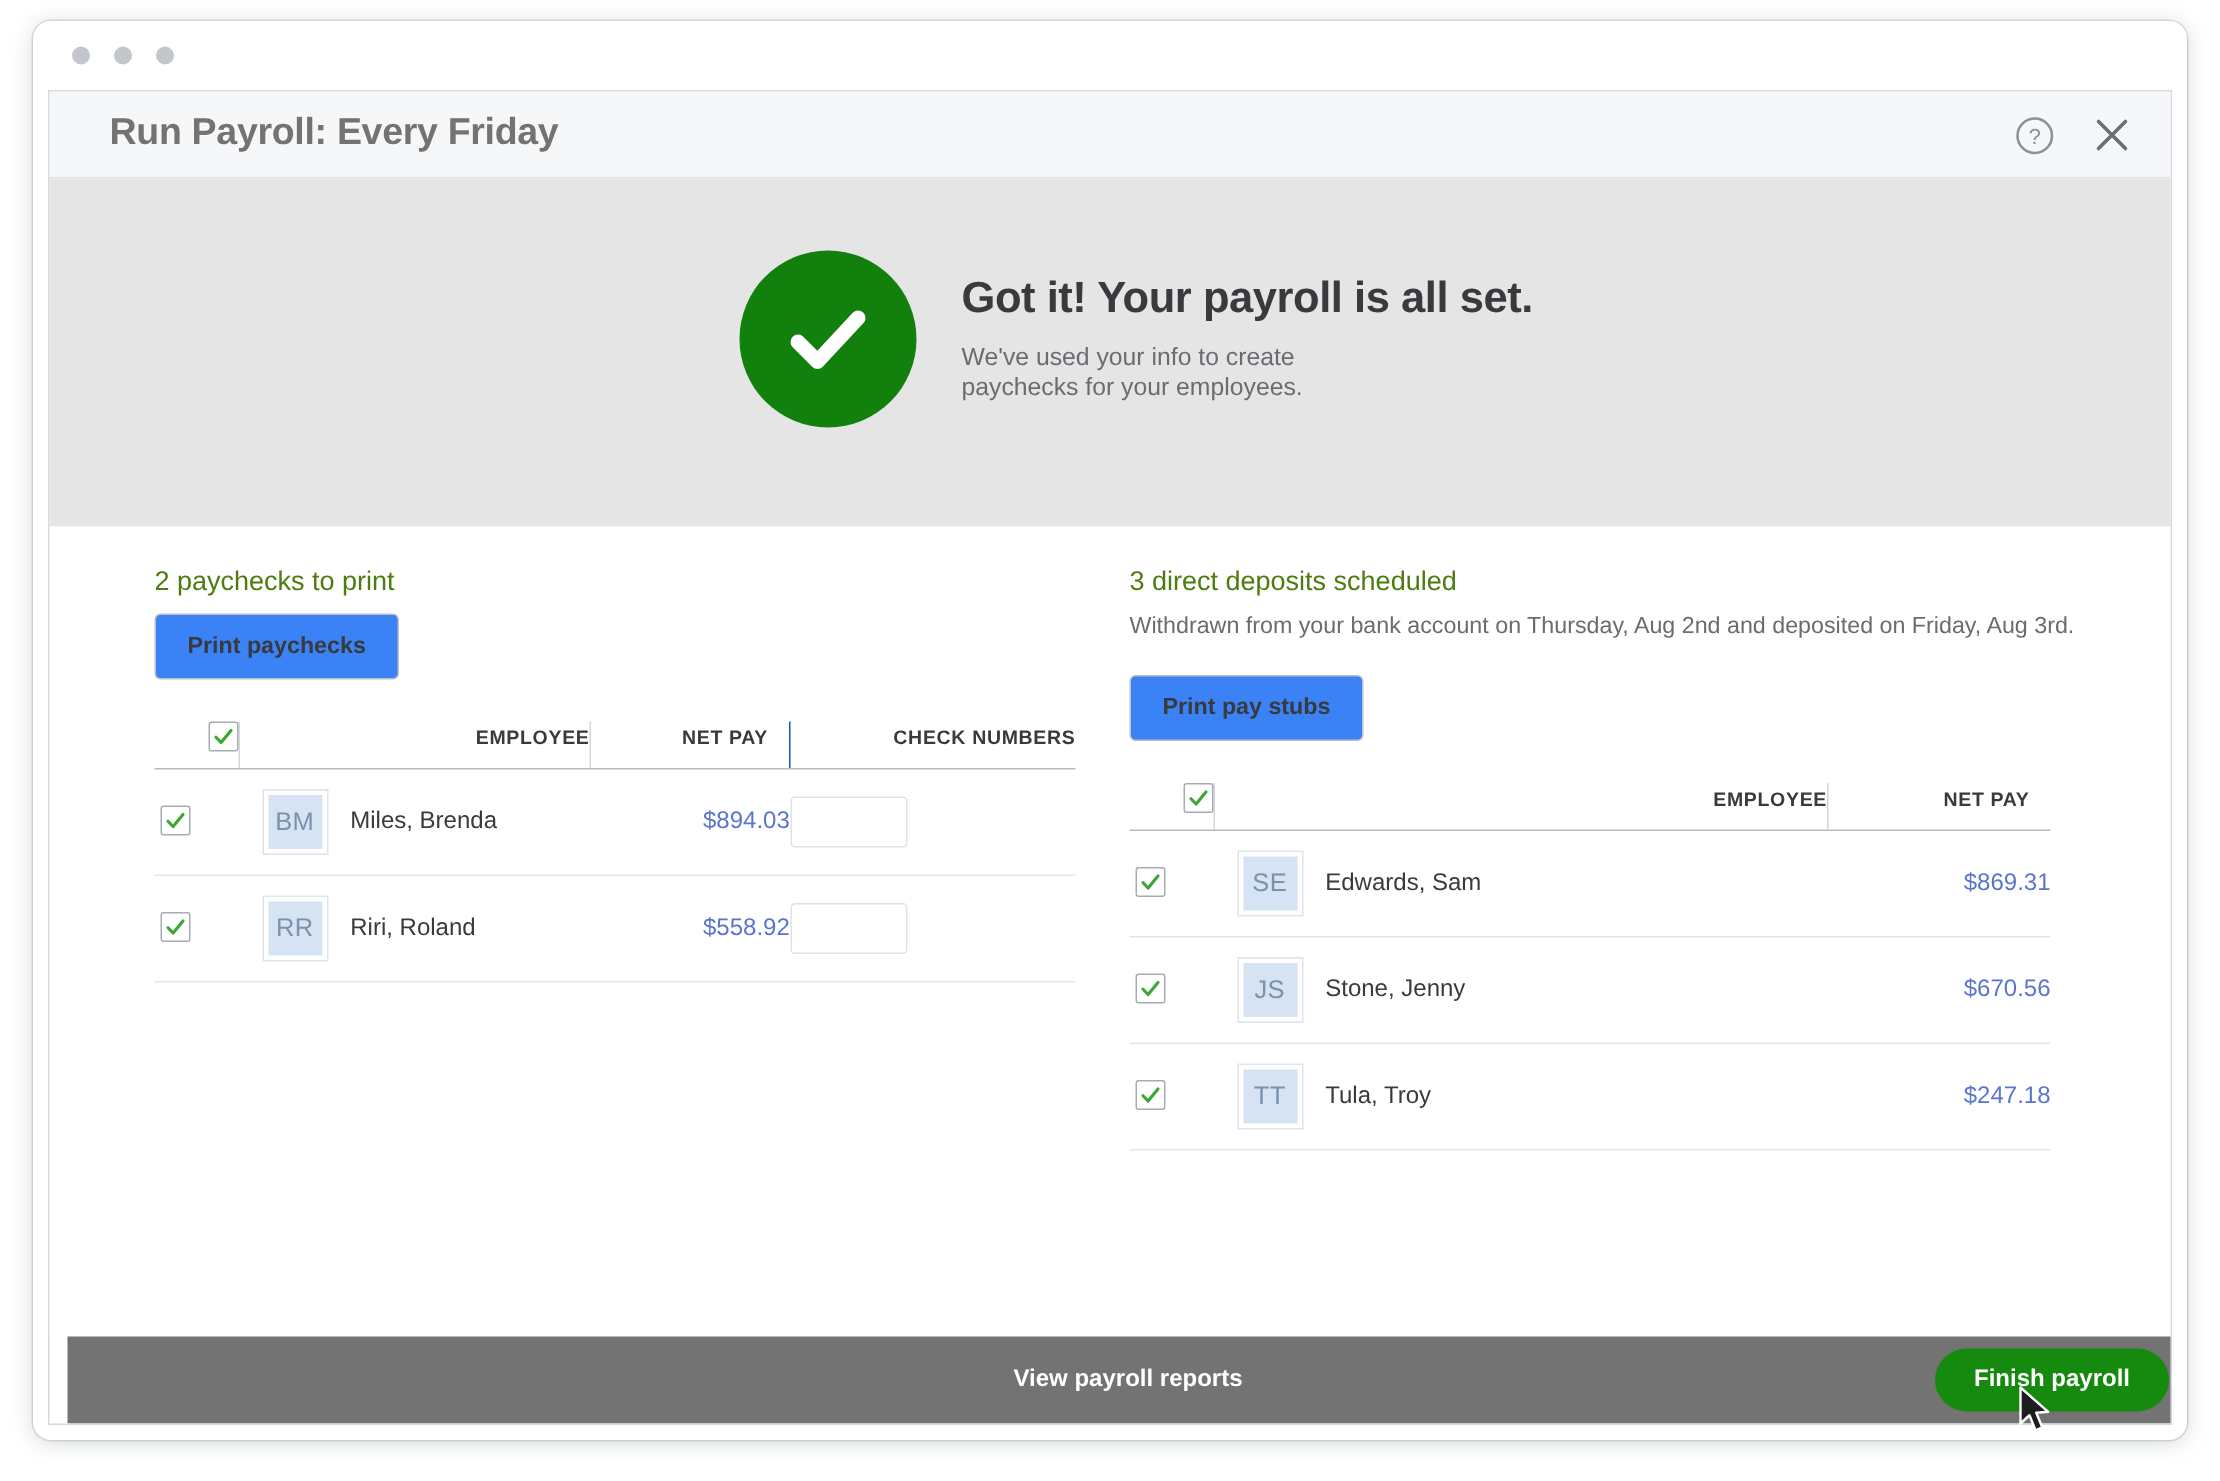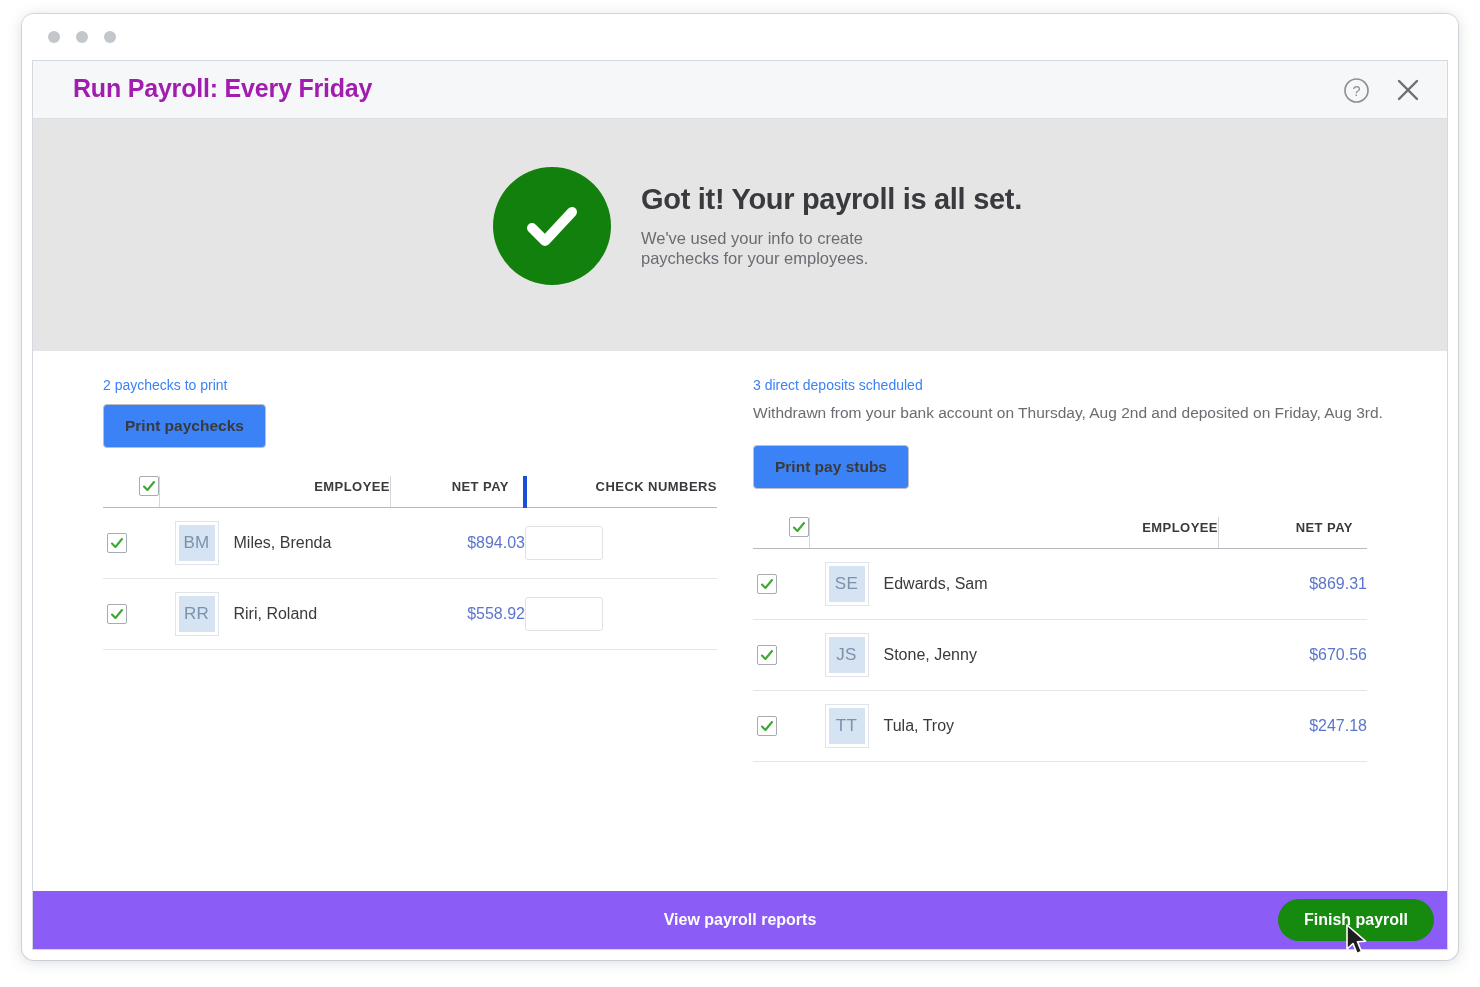--- a/index.html
+++ b/index.html
@@ -65,21 +65,21 @@
     background: #f6f7f9;
     border-bottom: 1px solid #dcdfe4;
     box-sizing: border-box;
   }
   .modal-title {
     position: absolute;
     left: 40px;
     top: 13px;
     font-size: 25px;
     font-weight: bold;
-    color: #a21caf;
+    color: #737373;
     letter-spacing: -0.2px;
     white-space: nowrap;
   }
   .header-actions {
     position: absolute;
     right: 22px;
     top: 12px;
     display: flex;
     align-items: center;
     gap: 18px;
@@ -142,22 +142,22 @@
     background: #ffffff;
   }
   .col {
     position: absolute;
     top: 26px;
   }
   .col-left  { left: 70px;  width: 614px; }
   .col-right { left: 720px; width: 614px; }
 
   .col-head-1 {
-    font-size: 14px;
-    color: #3b82f6;
+    font-size: 18px;
+    color: #4d7c0f;
     margin: 0 0 11px 0;
     white-space: nowrap;
   }
   .col-head-2 {
     font-size: 15.5px;
     color: #6b6c72;
     margin: 0 0 23px 0;
     white-space: nowrap;
   }
   .ghost-btn {
@@ -195,21 +195,21 @@
     vertical-align: middle;
     border-bottom: 1px solid #e3e5e9;
     height: 70px;
   }
   .th-check { width: 56px; }
   .th-emp   { padding-left: 16px !important; border-left: 1px solid #d3d6db; }
   .td-emp   { padding-left: 16px !important; }
   .th-net   { text-align: right !important; padding-right: 14px !important;
               border-left: 1px solid #d3d6db; }
   .td-net   { text-align: right; padding-right: 14px; }
-  .th-chk   { padding-left: 14px !important; border-left: 4px solid #1d4ed8; }
+  .th-chk   { padding-left: 14px !important; border-left: 1px solid #1d4ed8; }
   .td-chk   { padding-left: 14px; }
 
   .cb {
     width: 20px; height: 20px;
     border: 1px solid #a7acb3;
     background: #ffffff;
     border-radius: 2px;
     display: inline-flex;
     align-items: center;
     justify-content: center;
@@ -259,25 +259,25 @@
     font-family: "Liberation Sans", sans-serif;
     font-size: 15px;
     color: #393a3d;
     padding: 0 7px;
     outline: none;
   }
 
   
   .footer {
     position: absolute;
-    left: 0;
+    left: 12px;
     bottom: 0;
     width: 100%;
     height: 58px;
-    background: #8b5cf6;
+    background: #737373;
     display: flex;
     align-items: center;
     justify-content: center;
   }
   .footer-link {
     font-size: 16px;
     font-weight: bold;
     color: #ffffff;
     cursor: pointer;
     white-space: nowrap;

